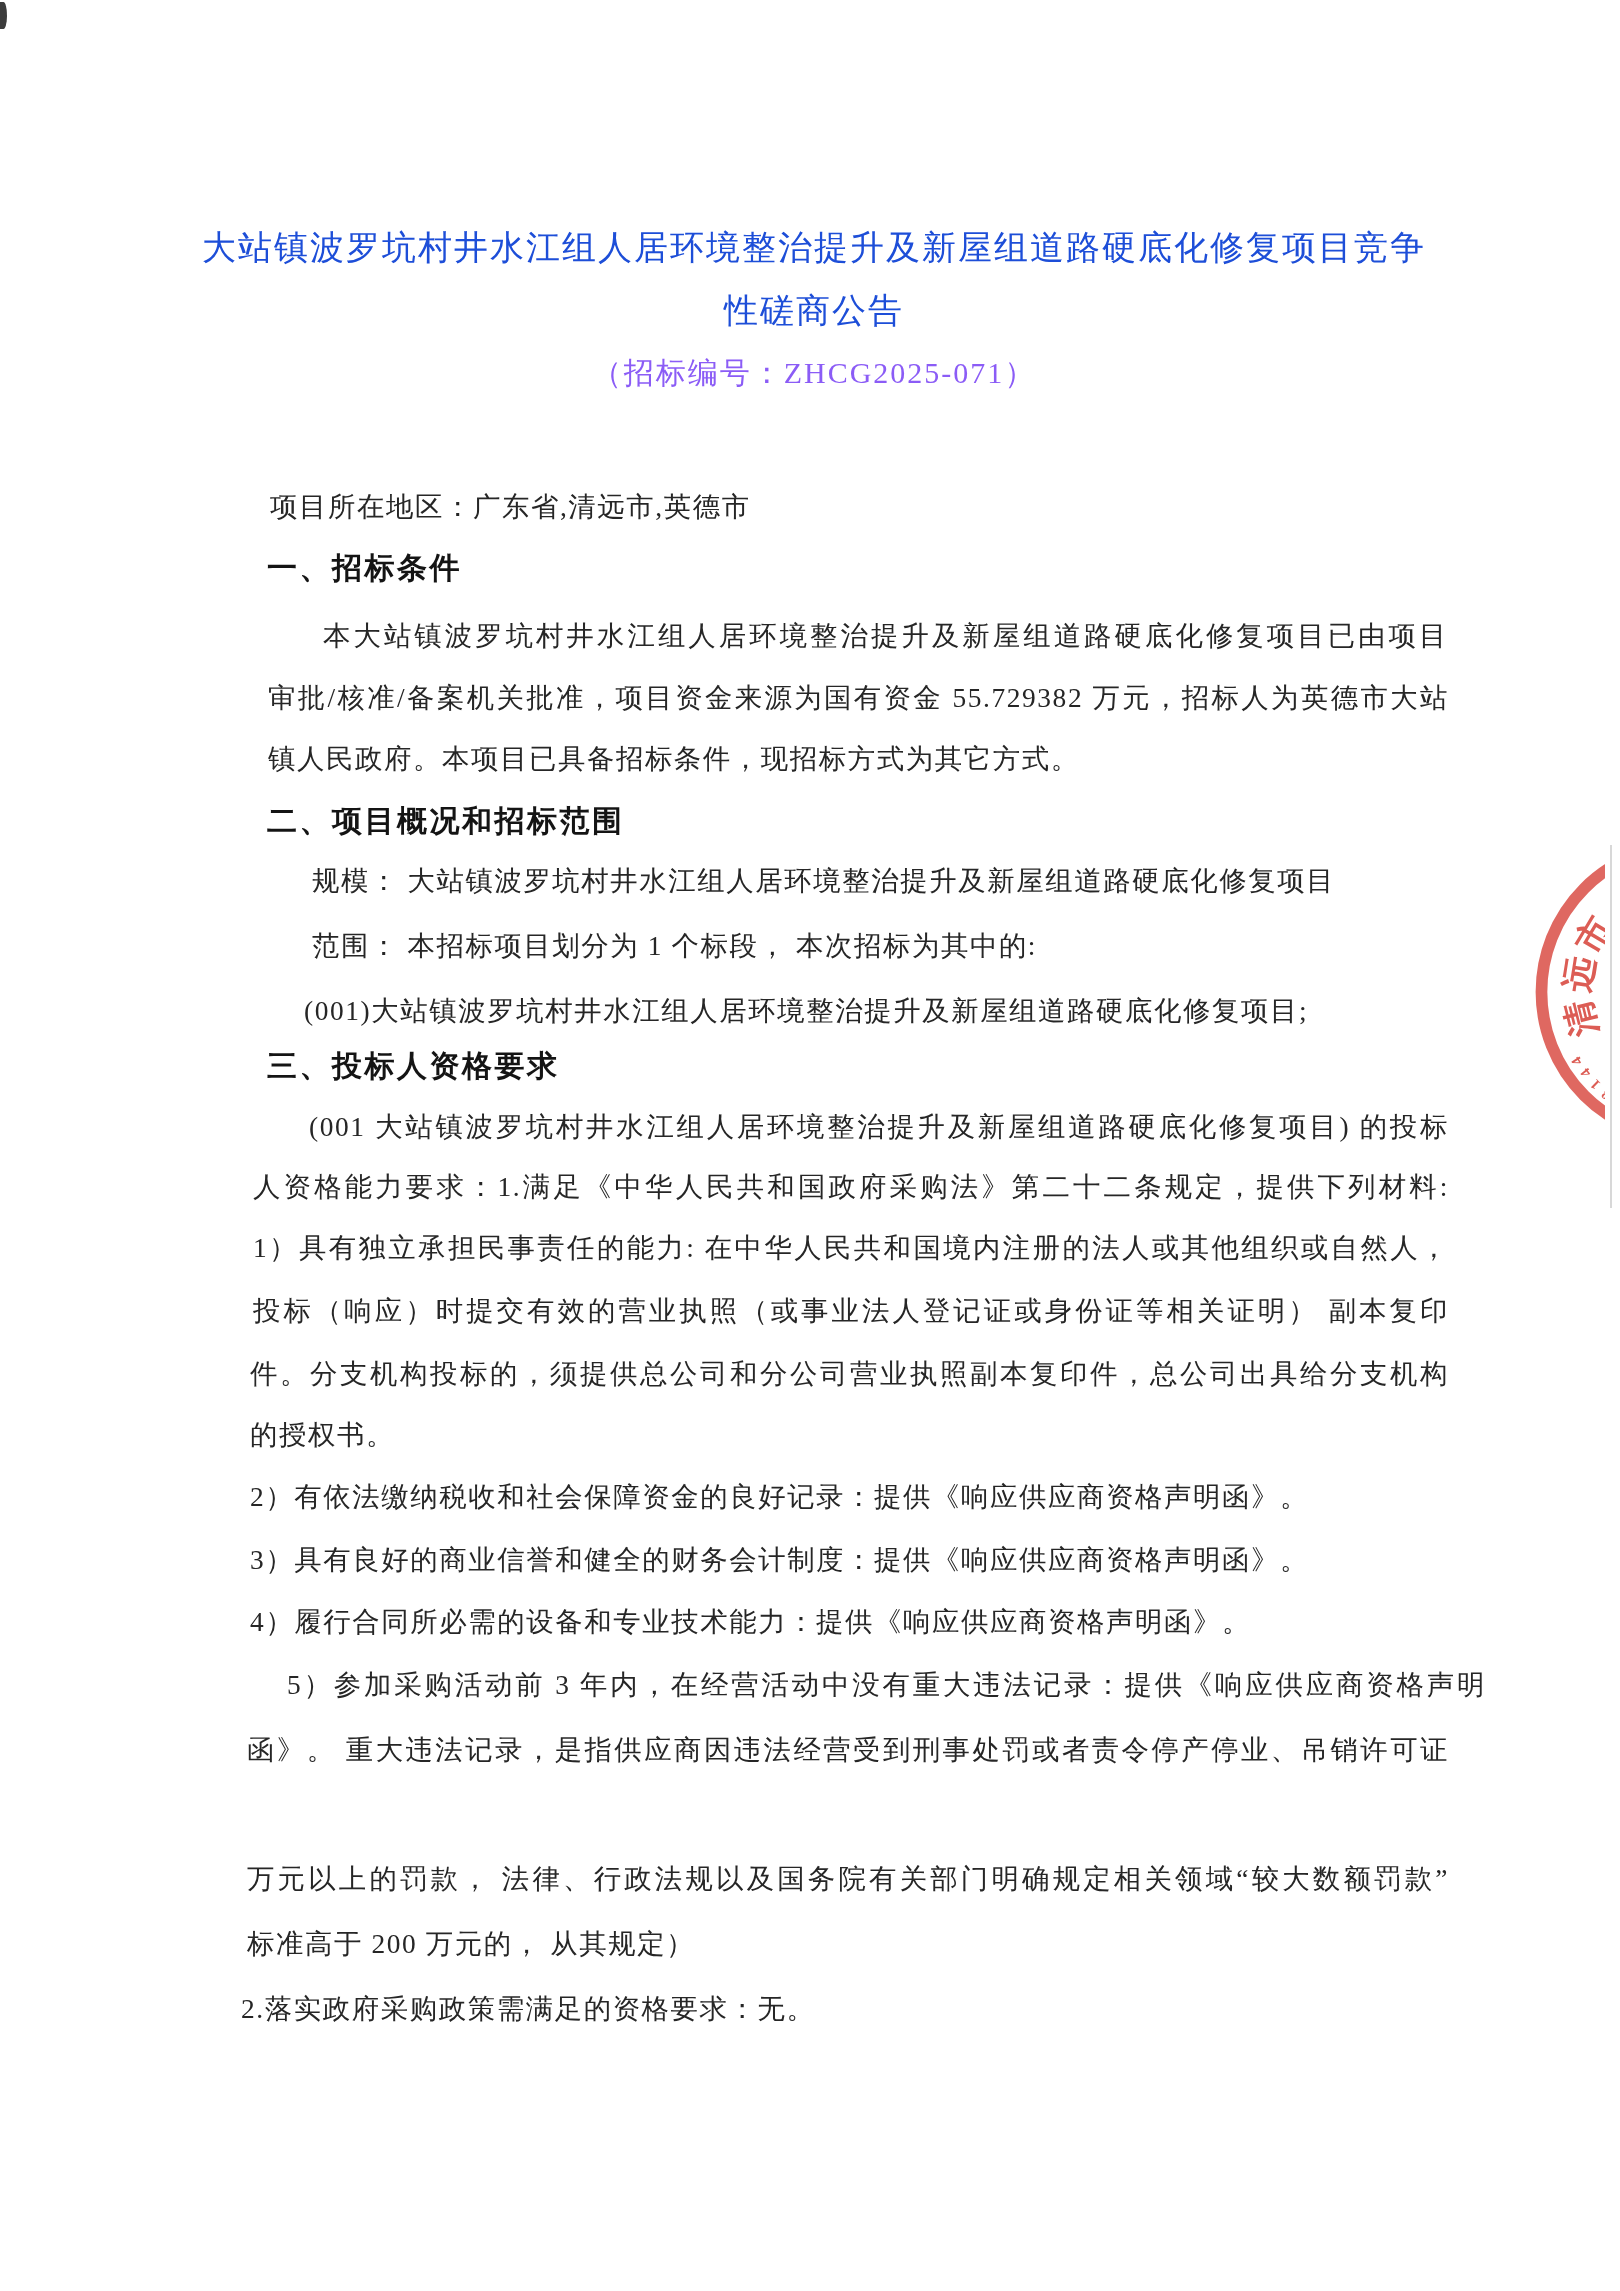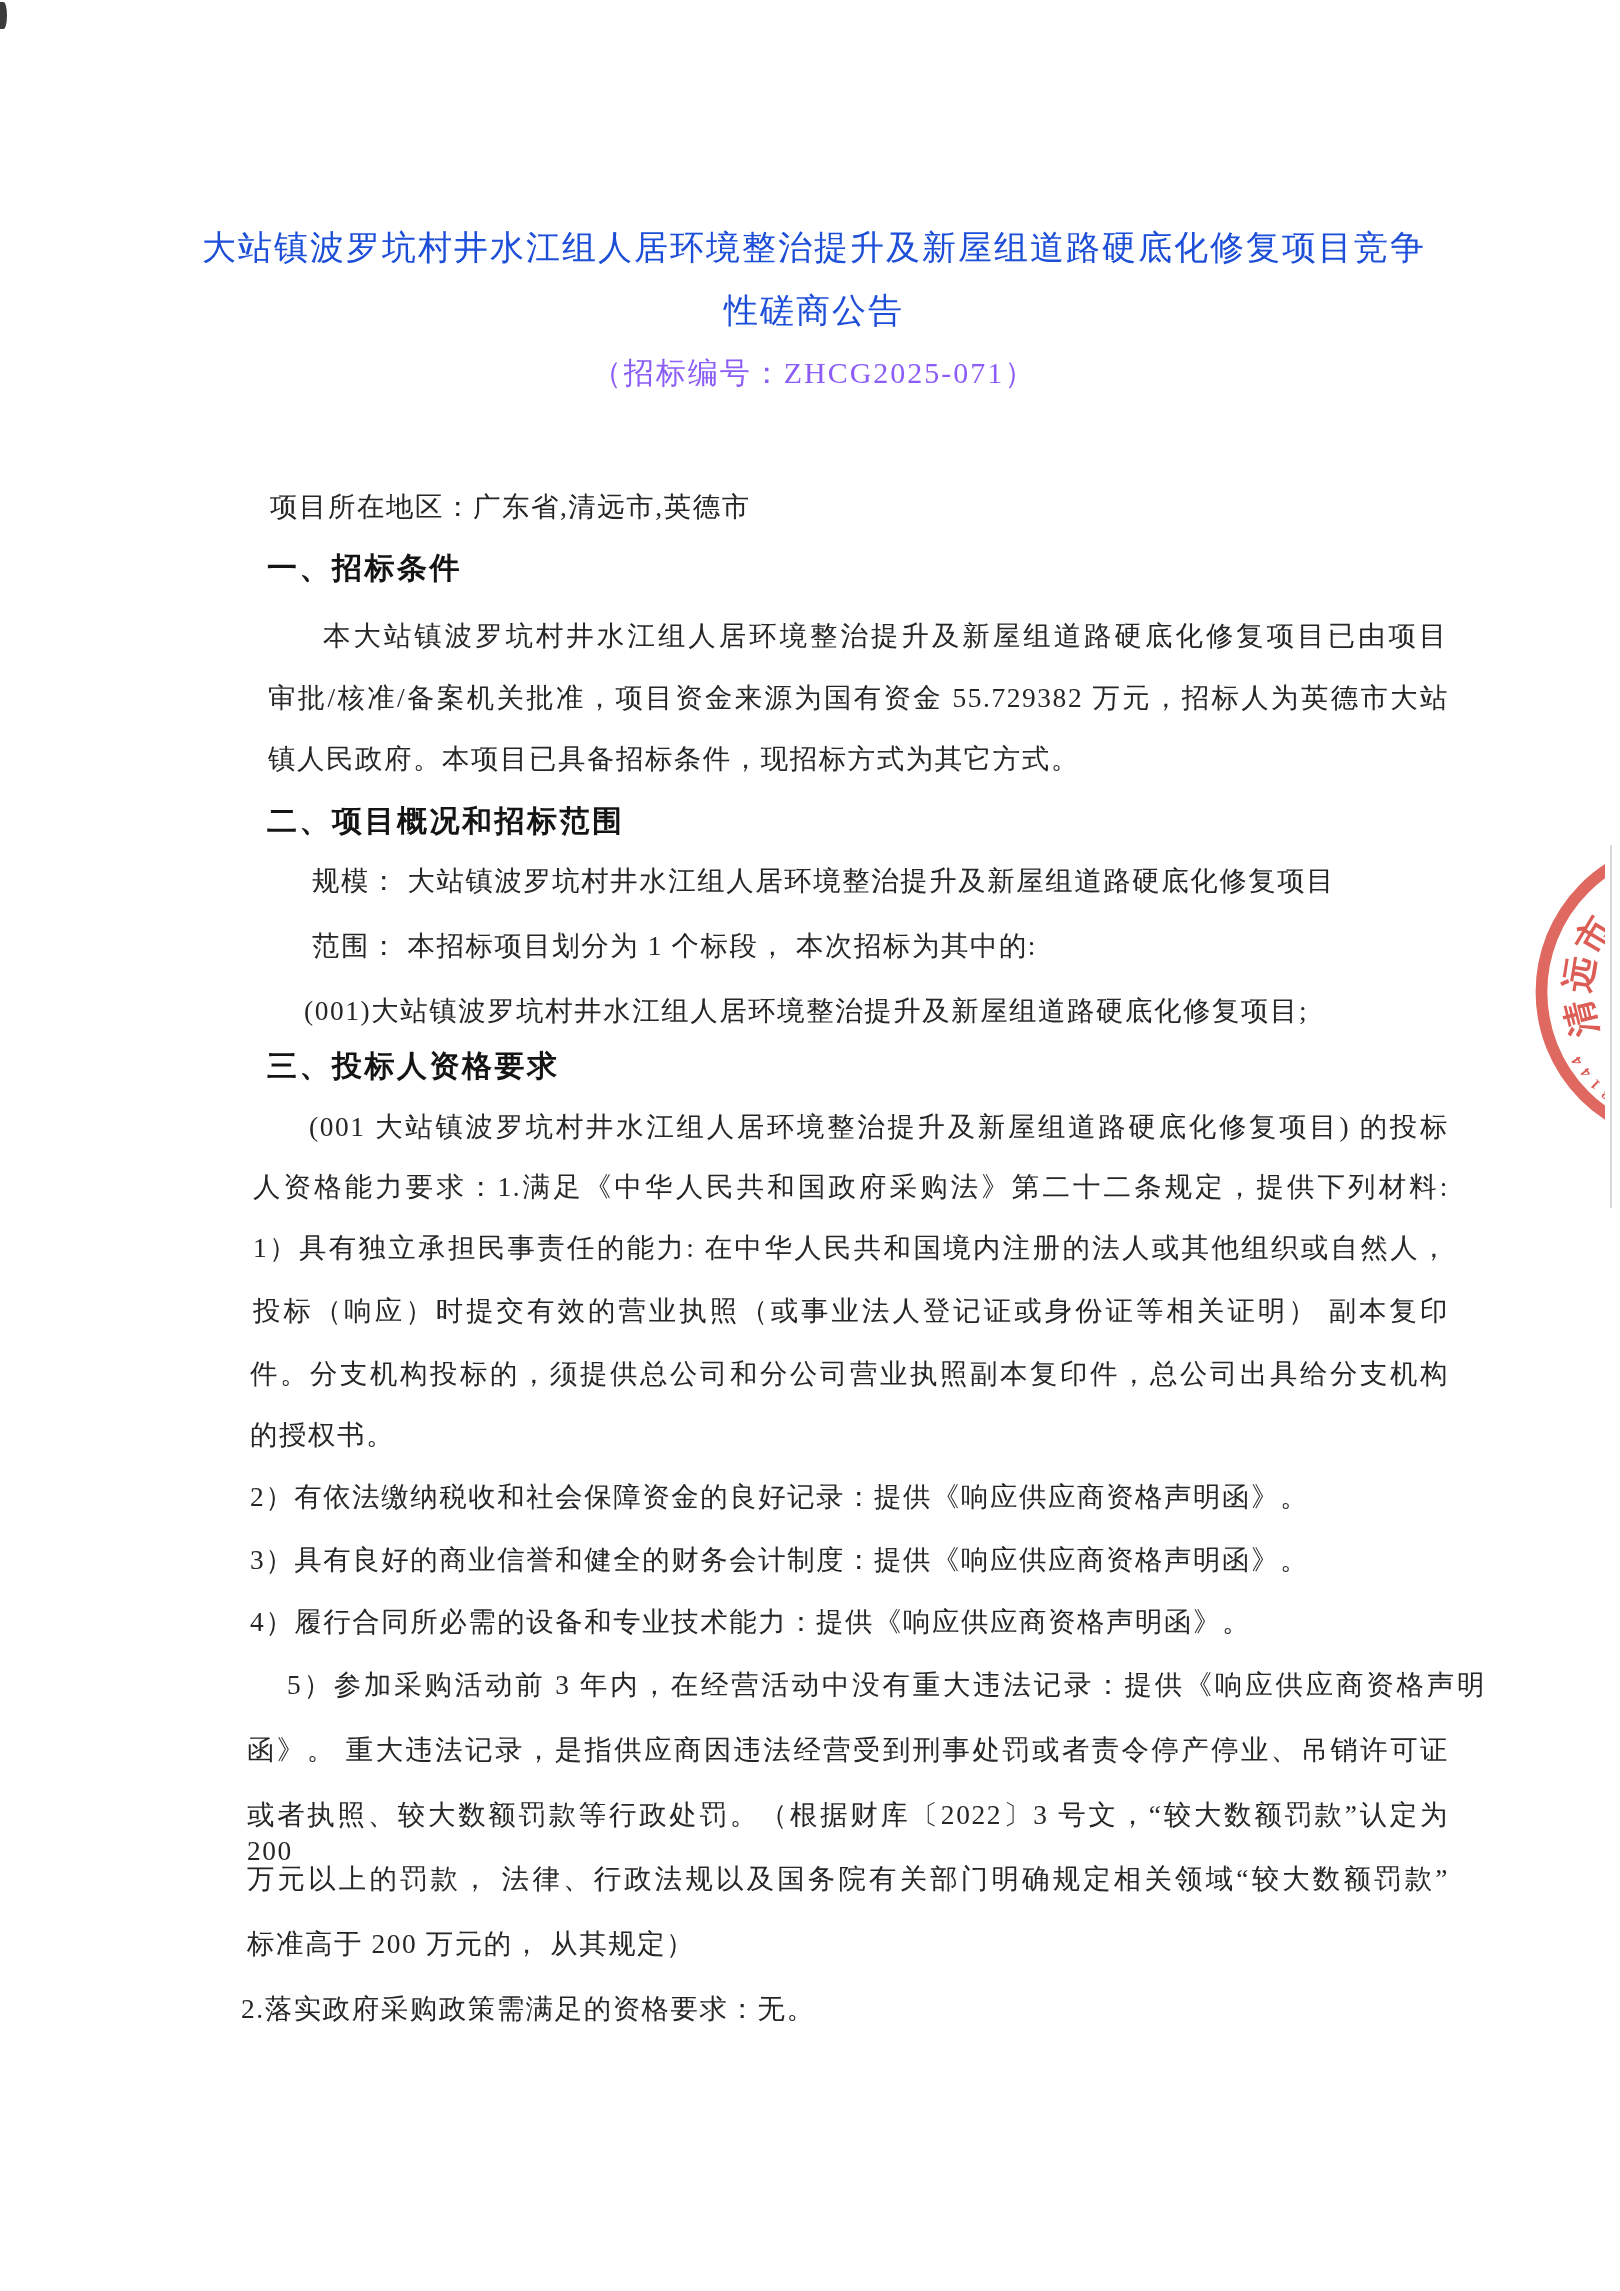--- a/index.html
+++ b/index.html
@@ -94,21 +94,20 @@
   <div class="ln j" style="top:1170px;left:253px;width:1196px;">人资格能力要求：1.满足《中华人民共和国政府采购法》第二十二条规定，提供下列材料:</div>
   <div class="ln j" style="top:1231px;left:253px;width:1196px;">1）具有独立承担民事责任的能力: 在中华人民共和国境内注册的法人或其他组织或自然人，</div>
   <div class="ln j" style="top:1294px;left:253px;width:1196px;">投标（响应）时提交有效的营业执照（或事业法人登记证或身份证等相关证明） 副本复印</div>
   <div class="ln j" style="top:1357px;left:250px;width:1199px;">件。分支机构投标的，须提供总公司和分公司营业执照副本复印件，总公司出具给分支机构</div>
   <div class="ln" style="top:1418px;left:250px;">的授权书。</div>
   <div class="ln" style="top:1480px;left:250px;">2）有依法缴纳税收和社会保障资金的良好记录：提供《响应供应商资格声明函》。</div>
   <div class="ln" style="top:1543px;left:250px;">3）具有良好的商业信誉和健全的财务会计制度：提供《响应供应商资格声明函》。</div>
   <div class="ln" style="top:1605px;left:250px;">4）履行合同所必需的设备和专业技术能力：提供《响应供应商资格声明函》。</div>
   <div class="ln j" style="top:1668px;left:250px;width:1199px;margin-left:37px;">5）参加采购活动前 3 年内，在经营活动中没有重大违法记录：提供《响应供应商资格声明</div>
   <div class="ln j" style="top:1733px;left:247px;width:1202px;">函》。 重大违法记录，是指供应商因违法经营受到刑事处罚或者责令停产停业、吊销许可证</div>
-  <div class="ln j" style="top:1798px;left:247px;width:1202px;">或者执照、较大数额罚款等行政处罚。（根据财库〔2022〕3 号文，“较大数额罚款”认定为 200</div>
   <div class="ln j" style="top:1862px;left:247px;width:1202px;">万元以上的罚款， 法律、行政法规以及国务院有关部门明确规定相关领域“较大数额罚款”</div>
   <div class="ln" style="top:1927px;left:247px;">标准高于 200 万元的， 从其规定）</div>
   <div class="ln" style="top:1992px;left:241px;">2.落实政府采购政策需满足的资格要求：无。</div>
 
   <svg class="seal-svg" width="86" height="304" viewBox="1550 855 88 310" xmlns="http://www.w3.org/2000/svg">
     <circle cx="1723" cy="1012" r="150" fill="none" stroke="#d8473e" stroke-width="12" opacity="0.82"></circle>
     <g fill="#d8473e" opacity="0.88" text-anchor="middle">
       <text class="seal-char" font-size="36" transform="translate(1614,1039) rotate(-104)" dominant-baseline="central">清</text>
       <text class="seal-char" font-size="36" transform="translate(1612,994) rotate(-81)" dominant-baseline="central">远</text>
       <text class="seal-char" font-size="36" transform="translate(1627,954) rotate(-59)" dominant-baseline="central">市</text>

